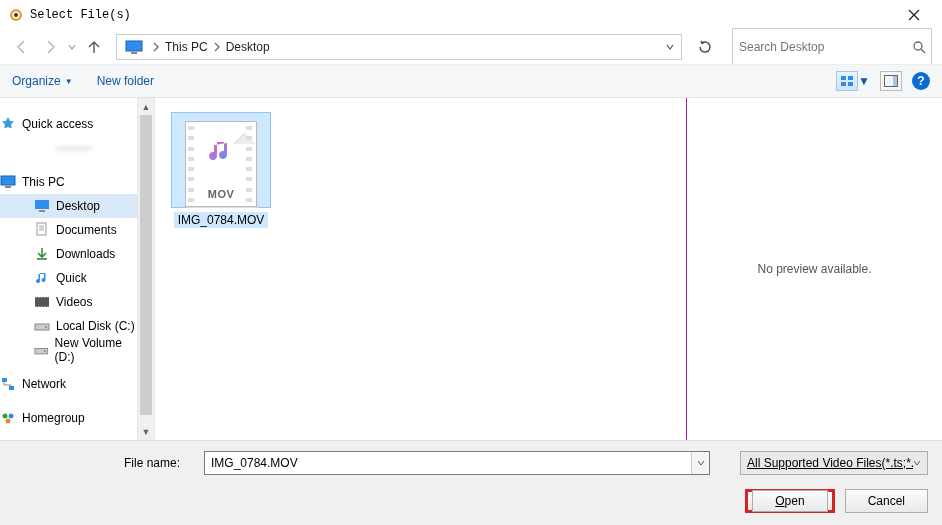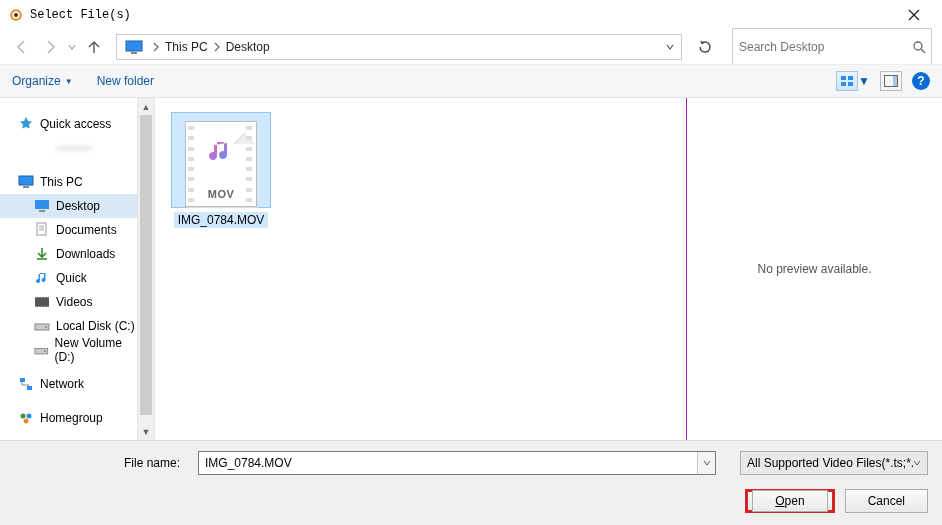--- a/index.html
+++ b/index.html
@@ -41,21 +41,21 @@
 
   
   .main { flex: 1; display: flex; min-height: 0; }
   .sidebar-wrap { width: 155px; display: flex; border-right: 1px solid #e6e6e6; }
   .sidebar { flex: 1; padding-top: 14px; overflow: hidden; }
   .scrollbar { width: 17px; background: #f0f0f0; position: relative; border-left: 1px solid #e6e6e6; }
   .scrollbar .up, .scrollbar .down { position: absolute; left: 0; right: 0; height: 17px; display: flex; align-items: center; justify-content: center; color: #666; font-size: 9px; cursor: pointer; }
   .scrollbar .up { top: 0; } .scrollbar .down { bottom: 0; }
   .scrollbar .thumb { position: absolute; left: 2px; right: 2px; top: 17px; height: 300px; background: #cdcdcd; cursor: pointer; }
 
-  .side-item { height: 24px; display: flex; align-items: center; padding-left: 18px; gap: 6px; cursor: pointer; color: #000; }
+  .side-item { height: 24px; display: flex; align-items: center; gap: 6px; cursor: pointer; color: #000; }
   .side-item.indent { padding-left: 34px; }
   .side-item.selected { background: #d9e8f7; }
   .side-item .icon { width: 16px; height: 16px; display: flex; align-items: center; justify-content: center; }
   .side-item.sep { height: 10px; cursor: default; }
   .side-item.blur span { filter: blur(2.5px); color: #888; }
 
   .content { flex: 1; min-width: 0; display: flex; }
   .files { flex: 1; padding: 14px 0 0 14px; }
   .file-item { width: 104px; text-align: center; cursor: pointer; }
   .file-item.selected .thumb-wrap { background: #cde8ff; border: 1px solid #8ec6f7; }
@@ -67,26 +67,26 @@
   .file-doc .sprocket-l { left: 2px; } .file-doc .sprocket-r { right: 2px; }
   .file-doc .sprocket-l i, .file-doc .sprocket-r i { width: 6px; height: 4px; background: #ddd; display: block; }
   .file-doc .note { position: absolute; left: 50%; top: 36%; transform: translate(-50%,-50%); }
   .file-doc .ext { position: absolute; bottom: 6px; left: 0; right: 0; text-align: center; font-weight: 600; color: #666; font-size: 11px; letter-spacing: 0.5px;}
   .file-name { background: #cde8ff; display: inline-block; padding: 1px 4px; }
 
   .preview { width: 256px; border-left: 1px solid #a21caf; display: flex; align-items: center; justify-content: center; color: #555; }
 
   
   .bottom { background: #f0f0f0; border-top: 1px solid #ddd; padding: 10px 14px 12px; }
-  .row1 { display: flex; align-items: center; gap: 14px; margin-bottom: 14px; }
+  .row1 { display: flex; align-items: center; gap: 20px; margin-bottom: 14px; }
   .row1 .lbl { width: 170px; text-align: right; padding-right: 4px; }
   .row1 .fname-wrap { flex: 1; position: relative; }
   .row1 input.fname { width: 100%; height: 24px; border: 1px solid #7a7a7a; padding: 0 22px 0 6px; background: #fff; }
   .row1 .fname-drop { position: absolute; right: 1px; top: 1px; bottom: 1px; width: 18px; display: flex; align-items: center; justify-content: center; background: #f4f4f4; border-left: 1px solid #ccc; cursor: pointer; }
-  .row1 .filter { width: 188px; height: 24px; border: 1px solid #adadad; background: #e9e9e9; display: flex; align-items: center; padding: 2px 6px; cursor: pointer; margin-left: 10px; }
+  .row1 .filter { width: 188px; height: 24px; border: 1px solid #adadad; background: #e9e9e9; display: flex; align-items: center; padding: 2px 6px; cursor: pointer; margin-left: 10px; text-decoration: underline; }
   .row1 .filter span { flex: 1; white-space: nowrap; overflow: hidden; }
   .row2 { display: flex; justify-content: flex-end; gap: 10px; }
   .btn { height: 24px; border: 1px solid #adadad; background: linear-gradient(#fcfcfc,#e9e9e9); padding: 0 22px; cursor: pointer; display: flex; align-items: center; }
   .btn.open-wrap { border: 3px solid #d62424; padding: 0 4px; }
   .btn.open-wrap .inner { height: 22px; border: 1px solid #adadad; background: linear-gradient(#fcfcfc,#e9e9e9); padding: 0 22px; display: flex; align-items: center; }
   .btn .ul { text-decoration: underline; }
 
   svg { display: block; }
 </style>
 </head>

